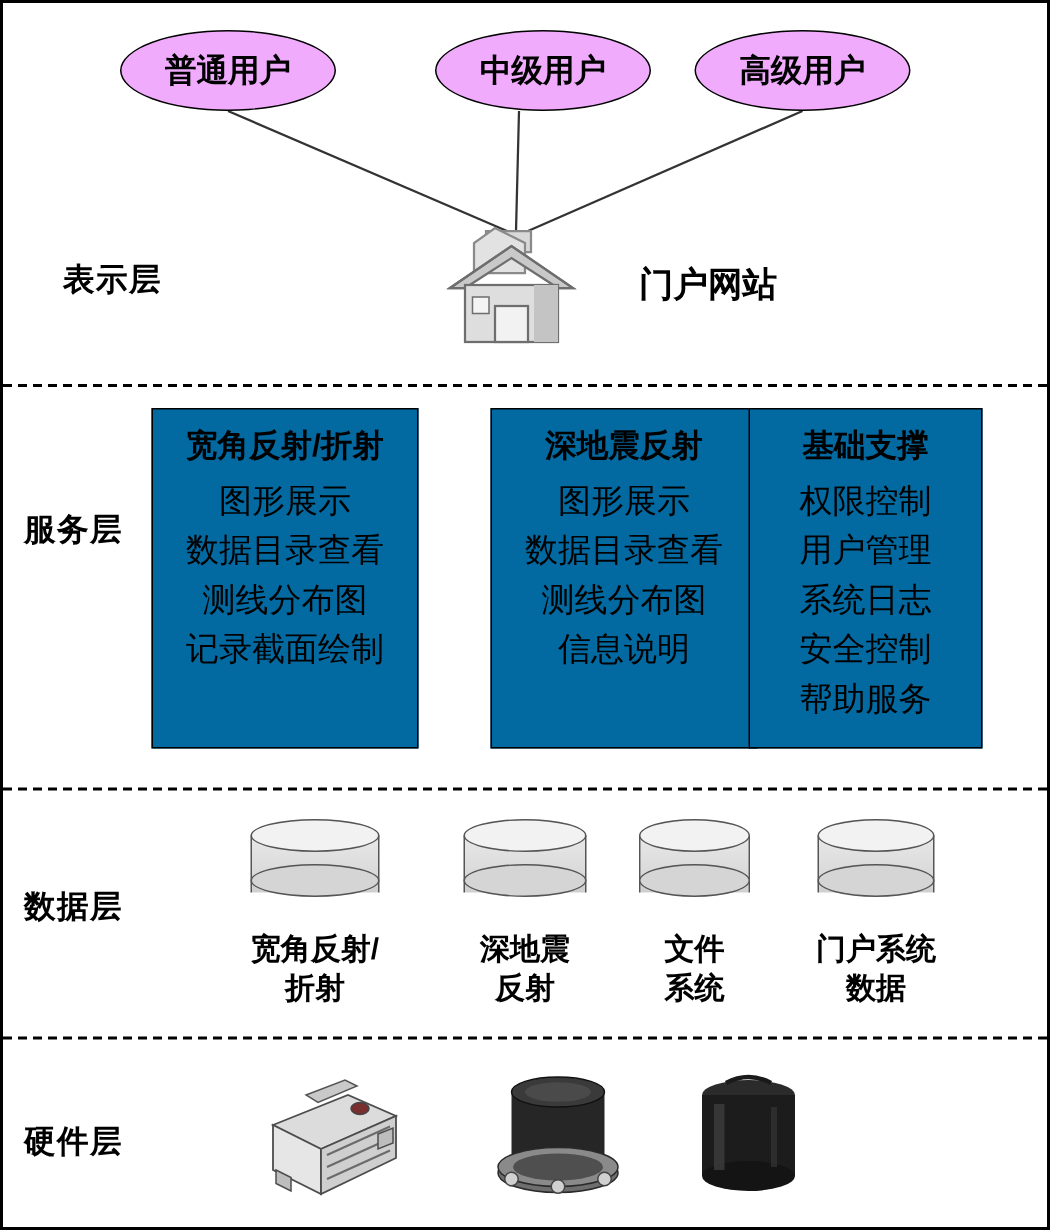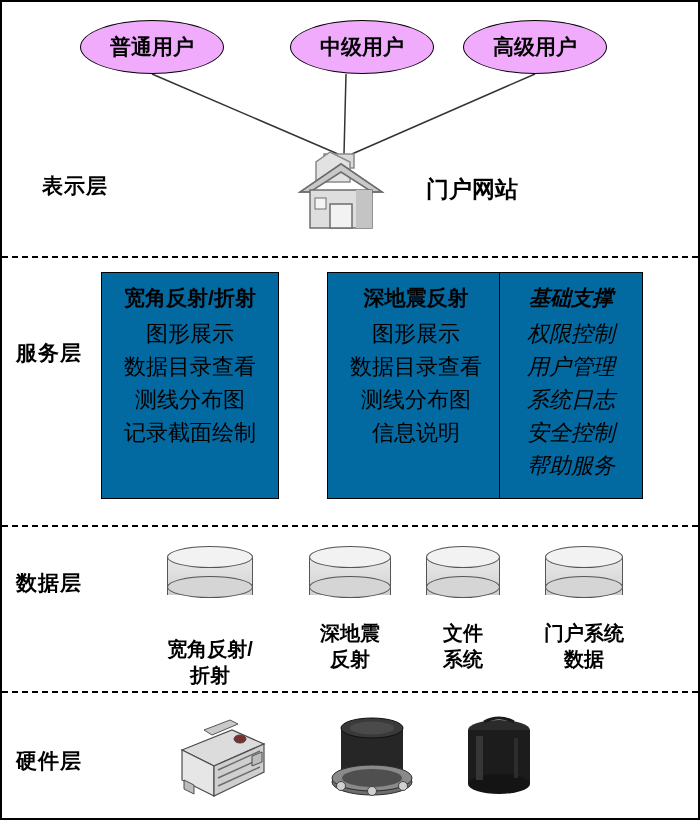--- a/index.html
+++ b/index.html
@@ -156,21 +156,21 @@
     <line x1="344" y1="72" x2="342" y2="152" stroke="#333" stroke-width="1.5"></line>
     <line x1="533" y1="72" x2="350" y2="152" stroke="#333" stroke-width="1.5"></line>
   </svg>
 
   <div class="sep" style="top:254px;"></div>
   <div class="sep" style="top:523px;"></div>
   <div class="sep" style="top:689px;"></div>
 
   <div class="layer-label" style="left:14px; top:170px;margin-left:26px;">表示层</div>
   <div class="layer-label" style="left:14px; top:337px;">服务层</div>
-  <div class="layer-label" style="left:14px; top:567px;">数据层</div>
+  <div class="layer-label" style="left:14px; top:588px;">数据层</div>
   <div class="layer-label" style="left:14px; top:745px;">硬件层</div>
 
   <div class="actor" style="left:78px; top:18px; width:144px; height:54px;">普通用户</div>
   <div class="actor" style="left:288px; top:18px; width:144px; height:54px;">中级用户</div>
   <div class="actor" style="left:461px; top:18px; width:144px; height:54px;">高级用户</div>
 
   <svg style="position:absolute; left:292px; top:146px;" width="94" height="84" viewBox="0 0 94 84">
 
     <polygon points="30,20 60,20 60,6 30,6" fill="#d9d9d9" stroke="#8a8a8a" stroke-width="1.5"></polygon>
 
@@ -198,35 +198,35 @@
   </div>
 
   <div class="svc-box" style="left:297px; top:270px; width:178px; height:227px;margin-left:28px;">
     <div class="svc-title">深地震反射</div>
     <div class="svc-item">图形展示</div>
     <div class="svc-item">数据目录查看</div>
     <div class="svc-item">测线分布图</div>
     <div class="svc-item">信息说明</div>
   </div>
 
-  <div class="svc-box" style="left:497px; top:270px; width:144px; height:227px;font-style:italic;">
+  <div class="svc-box" style="left:497px; top:270px; width:156px; height:227px;">
     <div class="svc-title">基础支撑</div>
     <div class="svc-item">权限控制</div>
     <div class="svc-item">用户管理</div>
     <div class="svc-item">系统日志</div>
     <div class="svc-item">安全控制</div>
     <div class="svc-item">帮助服务</div>
   </div>
 
   <div class="cyl" style="left:165px; top:544px; width:86px; height:62px;">
     <div class="body"></div>
     <div class="bottom"></div>
     <div class="top"></div>
   </div>
-  <div class="cyl-label" style="left:130px; top:618px; width:156px;margin-top:16px;">
+  <div class="cyl-label" style="left:130px; top:618px; width:156px;">
     <div>宽角反射/</div>
     <div>折射</div>
   </div>
 
   <div class="cyl" style="left:307px; top:544px; width:82px; height:62px;">
     <div class="body"></div>
     <div class="bottom"></div>
     <div class="top"></div>
   </div>
   <div class="cyl-label" style="left:288px; top:618px; width:120px;">

